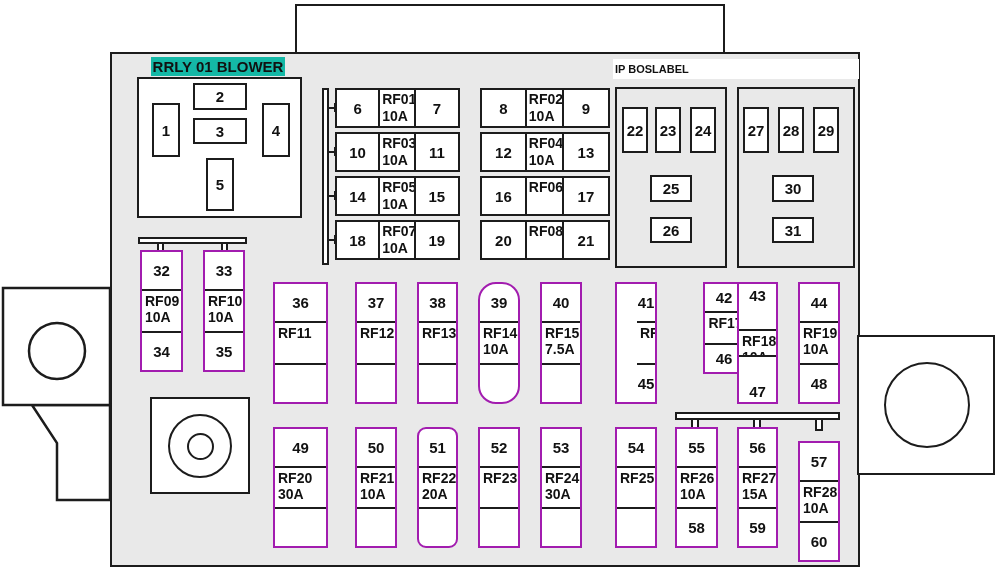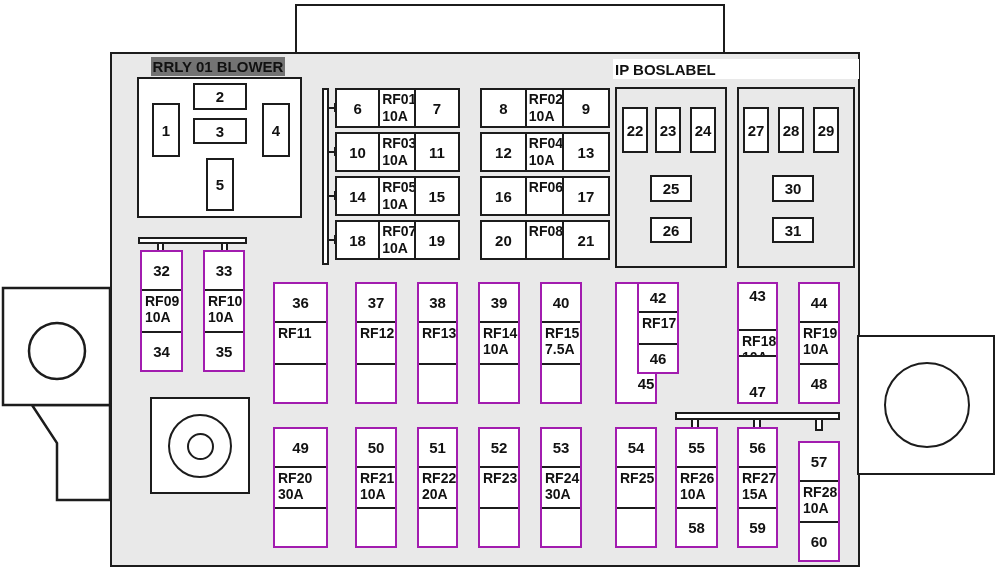--- a/index.html
+++ b/index.html
@@ -3,22 +3,22 @@
 <meta charset="utf-8">
 <style>
   * { box-sizing: border-box; margin: 0; padding: 0; }
   html,body { width:1000px; height:573px; background:#fff; }
   body { font-family:"Liberation Sans", sans-serif; font-weight:bold; color:#111; position:relative; overflow:hidden; }
   #stage { position:absolute; left:0; top:0; width:1000px; height:573px; }
   .abs { position:absolute; }
   .box { position:absolute; border:2px solid #1c1c1c; }
   .white { background:#fff; }
   .main { background:#e9e9e9; }
-  .lbl { position:absolute; background:#737373; display:flex; align-items:center; justify-content:center; font-size:15px; white-space:nowrap; }
-  .lbl2 { position:absolute; background:#fff; display:flex; align-items:center; justify-content:space-between; font-size:15px; white-space:nowrap; padding:0 2px; }
+  .lbl { position:absolute; background:#14b8a6; display:flex; align-items:center; justify-content:center; font-size:15px; white-space:nowrap; }
+  .lbl2 { position:absolute; background:#fff; display:flex; align-items:center; justify-content:space-between; font-size:11px; white-space:nowrap; padding:0 2px; }
   .fcol { position:absolute; border:2px solid #a21caf; background:#fff; display:flex; flex-direction:column; }
   .fc-num { flex:1; display:flex; align-items:center; justify-content:center; font-size:15px; }
   .fc-mid { flex:1; border-top:2px solid #1c1c1c; border-bottom:2px solid #1c1c1c; padding:2px 0 0 3px; font-size:14px; line-height:1.15; overflow:hidden; }
   .frow { position:absolute; border:2px solid #1c1c1c; background:#fff; display:flex; }
   .fr-n { width:34%; display:flex; align-items:center; justify-content:center; font-size:15px; }
   .fr-b { flex:1; display:flex; align-items:center; justify-content:center; font-size:15px; }
   .fr-m { width:31%; border-left:2px solid #1c1c1c; border-right:2px solid #1c1c1c; padding:1px 0 0 2px; font-size:14px; line-height:1.2; overflow:hidden; }
   .vfuse { position:absolute; border:2px solid #1c1c1c; background:#fff; display:flex; align-items:center; justify-content:center; font-size:15px; }
   .pin { position:absolute; background:#fff; border:2px solid #1c1c1c; }
   .pline { position:absolute; background:#1c1c1c; }
@@ -185,21 +185,21 @@
     <div class="fc-num"></div>
   </div>
   <div class="fcol" style="left:417px; top:282px; width:41px; height:122px;">
     <div class="fc-num">38</div>
     <div class="fc-mid">
         <div>RF13</div>
         <div></div>
       </div>
     <div class="fc-num"></div>
   </div>
-  <div class="fcol" style="left:478px; top:282px; width:42px; height:122px;">
+  <div class="fcol" style="left:478px; top:282px; width:42px; height:122px;border-radius:18px;">
     <div class="fc-num">39</div>
     <div class="fc-mid">
         <div>RF14</div>
         <div>10A</div>
       </div>
     <div class="fc-num"></div>
   </div>
   <div class="fcol" style="left:540px; top:282px; width:42px; height:122px;">
     <div class="fc-num">40</div>
     <div class="fc-mid">
@@ -209,21 +209,21 @@
     <div class="fc-num"></div>
   </div>
   <div class="fcol" style="left:615px; top:282px; width:42px; height:122px;padding-left:20px;">
     <div class="fc-num">41</div>
     <div class="fc-mid">
         <div>RF16</div>
         <div></div>
       </div>
     <div class="fc-num">45</div>
   </div>
-  <div class="fcol" style="left:637px; top:282px; width:42px; height:92px;">
+  <div class="fcol" style="left:703px; top:282px; width:42px; height:92px;text-align:center;">
     <div class="fc-num">42</div>
     <div class="fc-mid">
         <div>RF17</div>
         <div></div>
       </div>
     <div class="fc-num">46</div>
   </div>
   <div class="fcol" style="left:737px; top:282px; width:41px; height:122px;gap:23px;">
     <div class="fc-num">43</div>
     <div class="fc-mid">
@@ -255,21 +255,21 @@
     <div class="fc-num"></div>
   </div>
   <div class="fcol" style="left:355px; top:427px; width:42px; height:121px;">
     <div class="fc-num">50</div>
     <div class="fc-mid">
         <div>RF21</div>
         <div>10A</div>
       </div>
     <div class="fc-num"></div>
   </div>
-  <div class="fcol" style="left:417px; top:427px; width:41px; height:121px;">
+  <div class="fcol" style="left:417px; top:427px; width:41px; height:121px;border-radius:9px;">
     <div class="fc-num">51</div>
     <div class="fc-mid">
         <div>RF22</div>
         <div>20A</div>
       </div>
     <div class="fc-num"></div>
   </div>
   <div class="fcol" style="left:478px; top:427px; width:42px; height:121px;">
     <div class="fc-num">52</div>
     <div class="fc-mid">

